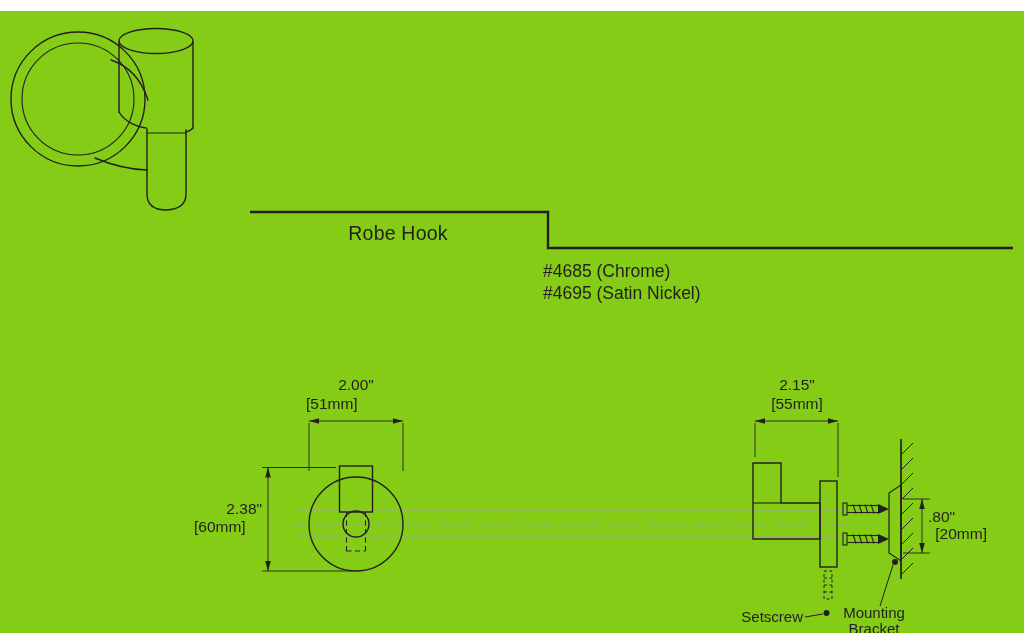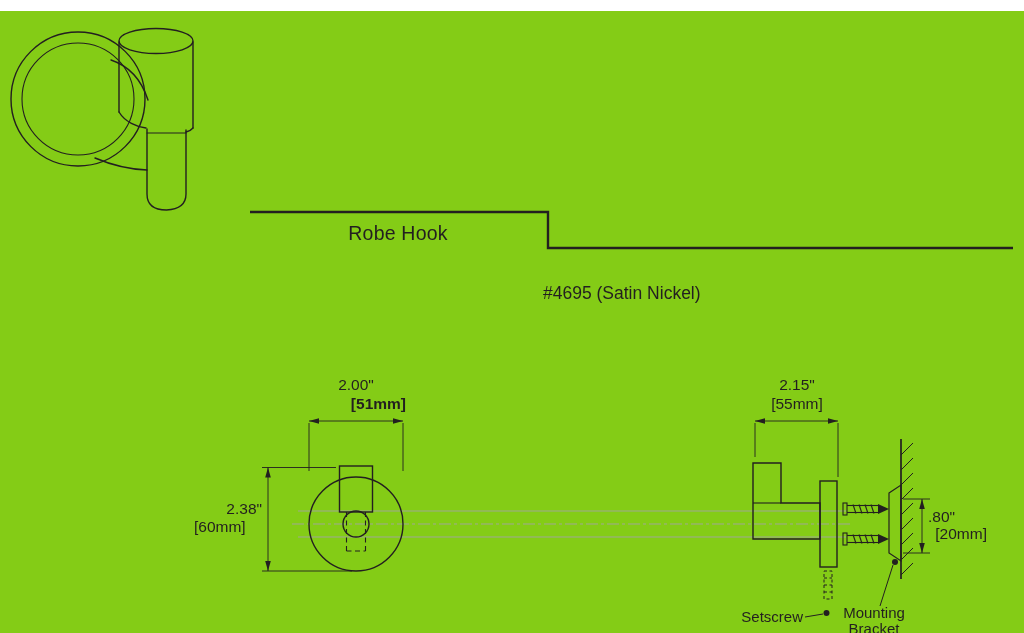--- a/index.html
+++ b/index.html
@@ -147,24 +147,25 @@
       <circle cx="826.5" cy="602" r="3" fill="#231f20" stroke="none"></circle>
     </g>
     <g stroke="#231f20" stroke-width="1" fill="none">
       <line x1="880" y1="595" x2="893" y2="554"></line>
       <circle cx="895" cy="551" r="3" fill="#231f20" stroke="none"></circle>
     </g>
   </svg>
 
   <div class="abs txt title" style="left:298px;top:211px;width:200px;text-align:center;">Robe Hook</div>
 
+  <div class="abs txt model" style="left:543px;top:250px;">#4685 (Chrome)</div>
   <div class="abs txt model" style="left:543px;top:272px;">#4695 (Satin Nickel)</div>
 
   <div class="abs txt dim" style="left:306px;top:365px;width:100px;text-align:center;">2.00"</div>
-  <div class="abs txt dim" style="left:306px;top:384px;width:100px;text-align:right;font-weight:bold;">[51mm]</div>
+  <div class="abs txt dim" style="left:306px;top:384px;width:100px;text-align:left;">[51mm]</div>
   <div class="abs txt dim" style="left:194px;top:489px;width:68px;text-align:right;">2.38"</div>
   <div class="abs txt dim" style="left:194px;top:507px;width:68px;text-align:left;">[60mm]</div>
 
   <div class="abs txt dim" style="left:747px;top:365px;width:100px;text-align:center;">2.15"</div>
   <div class="abs txt dim" style="left:747px;top:384px;width:100px;text-align:center;">[55mm]</div>
   <div class="abs txt dim" style="left:928px;top:497px;width:62px;text-align:left;">.80"</div>
   <div class="abs txt dim" style="left:925px;top:514px;width:62px;text-align:right;">[20mm]</div>
 
   <div class="abs txt lbl" style="left:721px;top:598px;width:82px;text-align:right;">Setscrew</div>
   <div class="abs txt lbl" style="left:832px;top:594px;width:84px;text-align:center;">Mounting Bracket</div>

